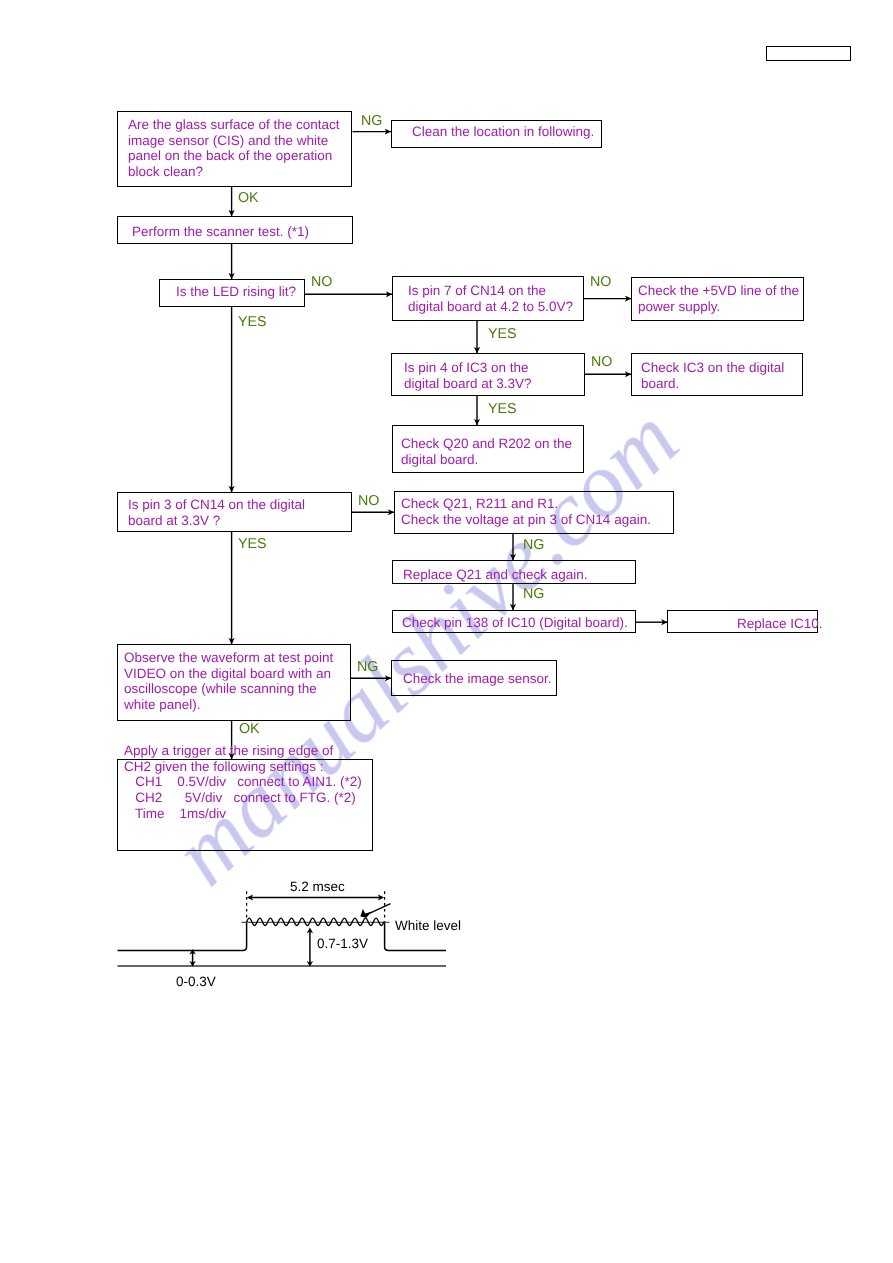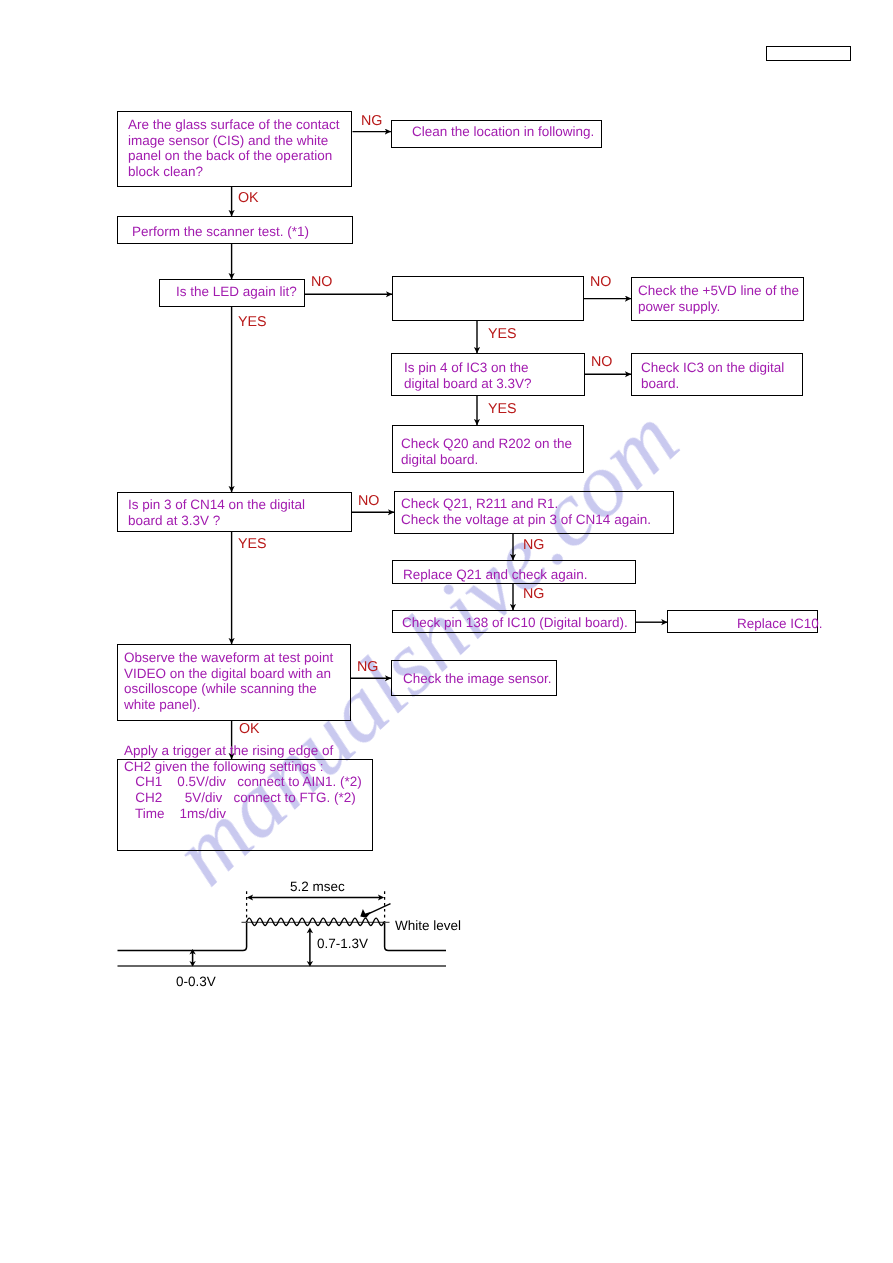--- a/index.html
+++ b/index.html
@@ -2,21 +2,21 @@
 <html><head>
 <meta charset="utf-8">
 <style>
   html,body{margin:0;padding:0;background:#ffffff;}
   body{width:893px;height:1263px;position:relative;overflow:hidden;
        font-family:"Liberation Sans","DejaVu Sans",sans-serif;color:#000;
        -webkit-font-smoothing:antialiased;text-rendering:geometricPrecision;}
   #page{position:absolute;left:0;top:0;width:893px;height:1263px;background:#fff;}
   .box{position:absolute;border:1.3px solid #000;box-sizing:border-box;background:transparent;}
   .btext{position:absolute;font-size:13.5px;line-height:15.7px;white-space:pre;color:#a21caf;}
-  .lbl{position:absolute;font-size:14.3px;line-height:15px;white-space:pre;color:#b91c1c;}
+  .lbl{position:absolute;font-size:14.3px;line-height:15px;white-space:pre;color:#4d7c0f;}
   .wlbl{position:absolute;font-size:13.5px;line-height:15px;white-space:pre;color:#000;}
   svg.lines{position:absolute;left:0;top:0;width:893px;height:1263px;overflow:visible;}
   .wmlayer{position:absolute;left:0;top:0;width:893px;height:1263px;overflow:hidden;}
   .wm{position:absolute;color:#c9c9ef;white-space:pre;font-weight:normal;filter:blur(0.6px);
       font-family:"Liberation Serif","DejaVu Serif",serif;font-style:italic;}
 </style>
 </head>
 <body>
 
 <div id="page">
@@ -75,23 +75,25 @@
 panel on the back of the operation
 block clean?</div>
 
   <div class="box" style="left:391px;top:120px;width:211px;height:28px;"></div>
   <div class="btext" style="left:412px;top:124px;">Clean the location in following.</div>
 
   <div class="box" style="left:117px;top:216px;width:236px;height:28px;"></div>
   <div class="btext" style="left:132px;top:224px;">Perform the scanner test. (*1)</div>
 
   <div class="box" style="left:159px;top:279px;width:146px;height:28px;"></div>
-  <div class="btext" style="left:176px;top:284px;">Is the LED again lit?</div>
+  <div class="btext" style="left:176px;top:284px;">Is the LED rising lit?</div>
 
   <div class="box" style="left:392px;top:276px;width:192px;height:45px;"></div>
+  <div class="btext" style="left:408px;top:283px;">Is pin 7 of CN14 on the
+digital board at 4.2 to 5.0V?</div>
 
   <div class="box" style="left:631px;top:277px;width:173px;height:44px;"></div>
   <div class="btext" style="left:638px;top:283px;">Check the +5VD line of the
 power supply.</div>
 
   <div class="box" style="left:391px;top:353px;width:194px;height:43px;"></div>
   <div class="btext" style="left:404px;top:360px;">Is pin 4 of IC3 on the
 digital board at 3.3V?</div>
 
   <div class="box" style="left:631px;top:353px;width:172px;height:43px;"></div>

